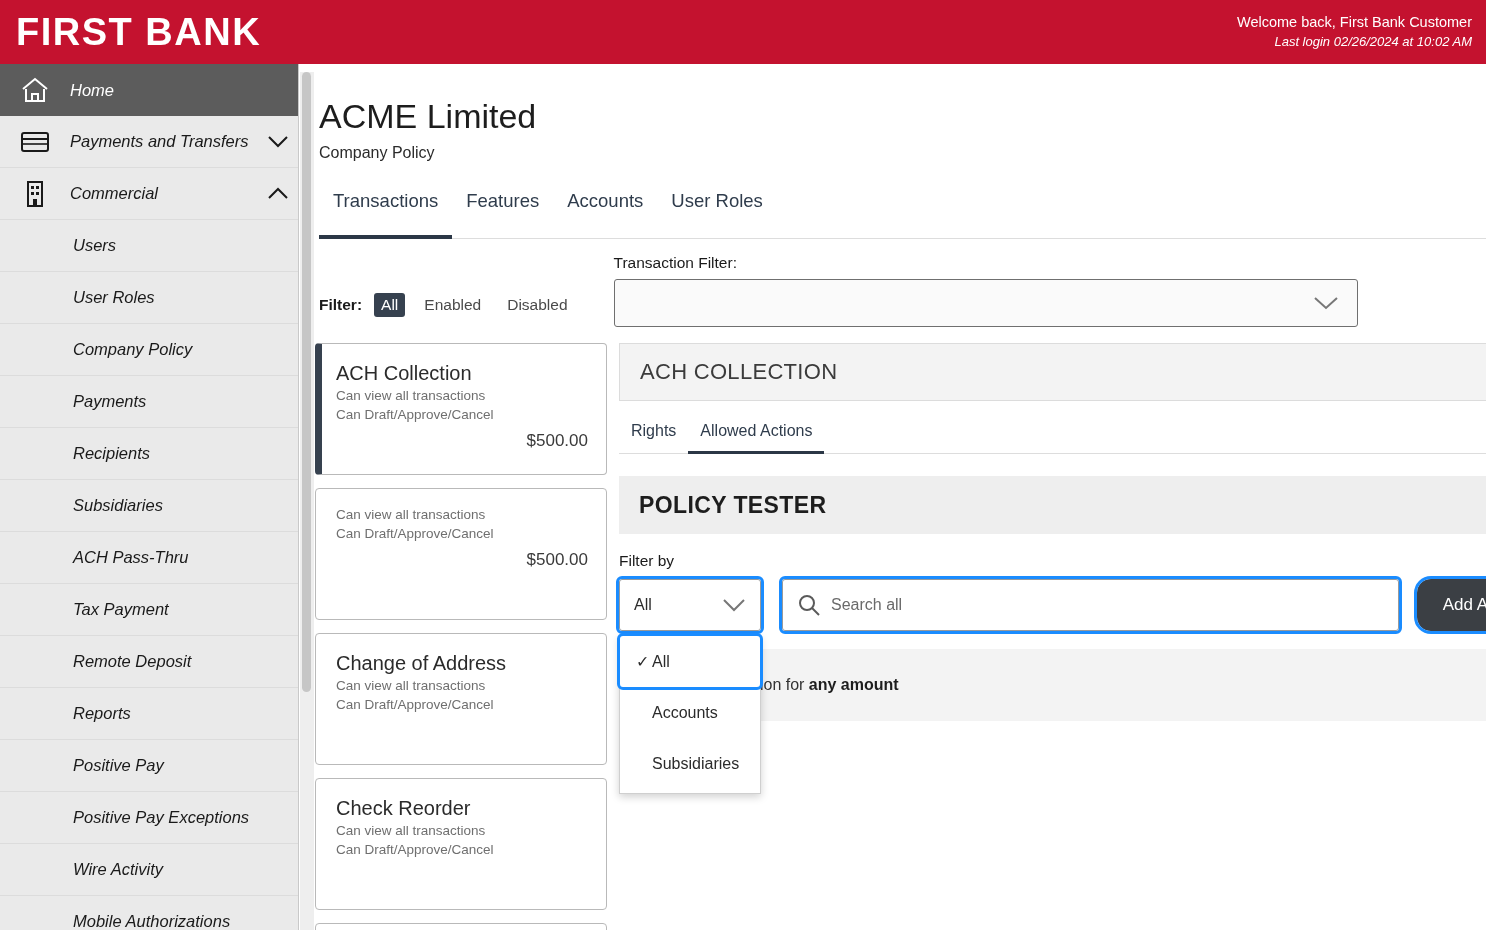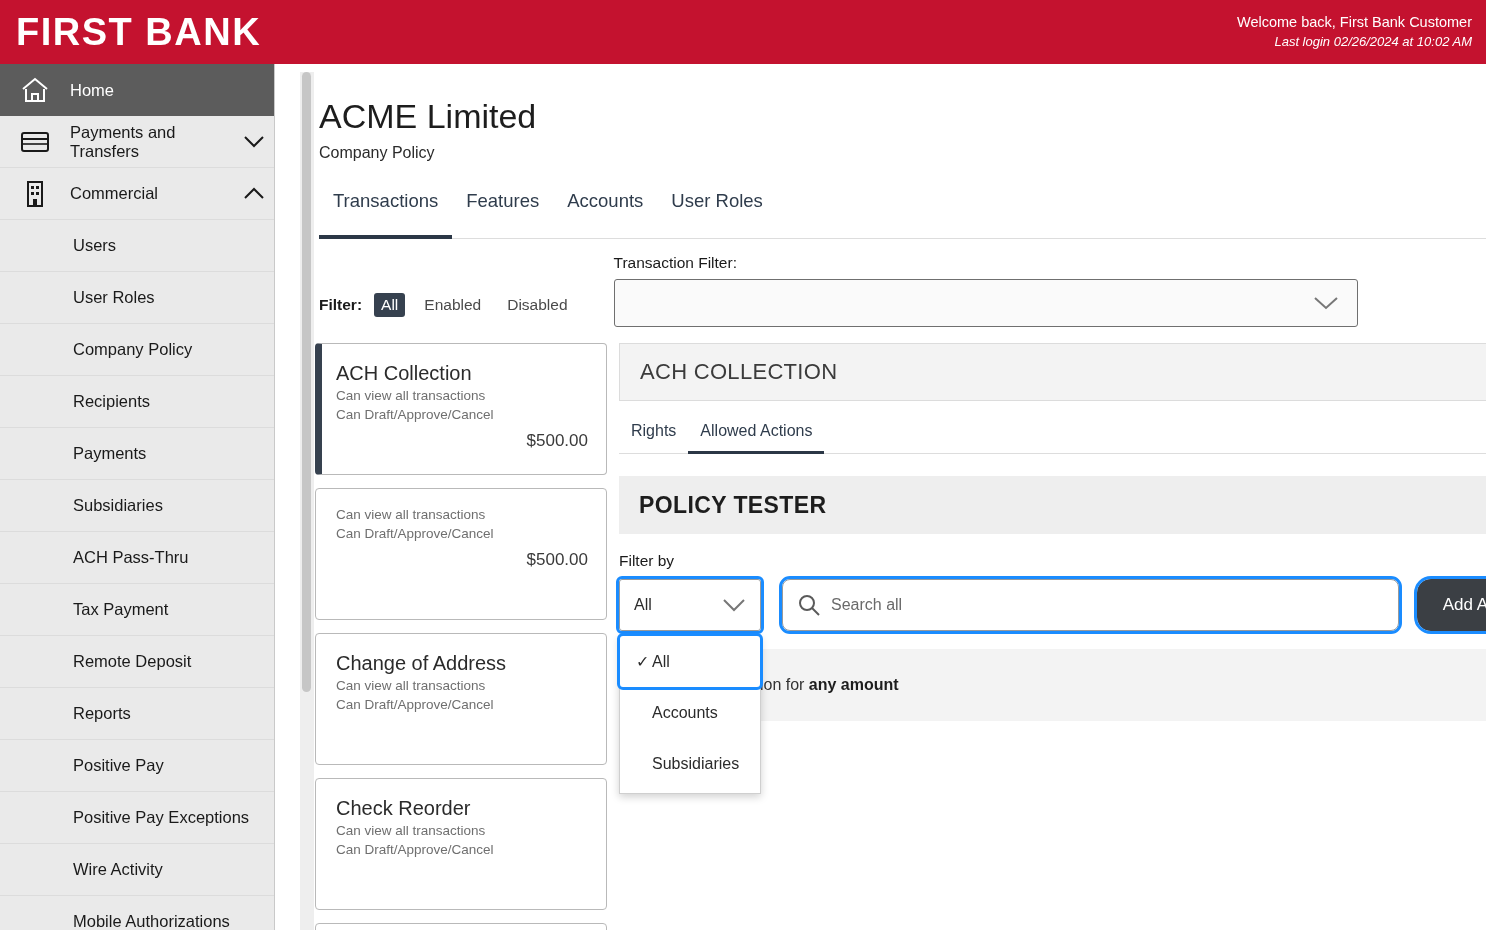--- a/index.html
+++ b/index.html
@@ -29,24 +29,25 @@
     text-align: right;
     padding-right: 14px;
     color: #ffffff;
   }
   .welcome-line1 { font-size: 14.5px; line-height: 19px; }
   .welcome-line2 { font-size: 13px; font-style: italic; line-height: 19px; }
 
   
   .sidebar {
     position: absolute; top: 64px; left: 0;
-    width: 275px; height: 866px;
+    width: 299px; height: 866px;
     background: #eaeaea;
     border-right: 1px solid #c9c9c9;
     overflow: hidden;
+    font-style: italic;
   }
   .nav-item {
     height: 52px;
     display: flex; align-items: center;
     border-bottom: 1px solid #dcdcdc;
     font-size: 16.5px;
     color: #1a1a1a;
     position: relative;
     cursor: pointer;
   }
@@ -224,21 +225,21 @@
     border-radius: 3px;
     background: #ffffff;
     position: relative; z-index: 2;
   }
   .dd-check { width: 16px; display:inline-block; }
 
   .search-wrap { flex: 1; margin-left: 21px; }
   .search-box {
     height: 52px;
     background: #ffffff;
-    border: 1px solid #9a9a9a; border-radius: 8px;
+    border: 1px solid #9a9a9a; border-radius: 3px;
     outline: 3px solid #1a8cff;
     display: flex; align-items: center;
     padding: 0 14px;
   }
   .search-input {
     border: none; outline: none; flex: 1;
     font-size: 16px; color: #555555;
     font-family: "Liberation Sans", sans-serif;
     background: transparent; margin-left: 10px;
   }
@@ -337,24 +338,24 @@
     <div class="nav-item sub">
       <span class="nav-label">Users</span>
     </div>
     <div class="nav-item sub">
       <span class="nav-label">User Roles</span>
     </div>
     <div class="nav-item sub">
       <span class="nav-label">Company Policy</span>
     </div>
     <div class="nav-item sub">
+      <span class="nav-label">Payments</span>
+    </div>
+    <div class="nav-item sub">
       <span class="nav-label">Recipients</span>
-    </div>
-    <div class="nav-item sub">
-      <span class="nav-label">Payments</span>
     </div>
     <div class="nav-item sub">
       <span class="nav-label">Subsidiaries</span>
     </div>
     <div class="nav-item sub">
       <span class="nav-label">ACH Pass-Thru</span>
     </div>
     <div class="nav-item sub">
       <span class="nav-label">Tax Payment</span>
     </div>

